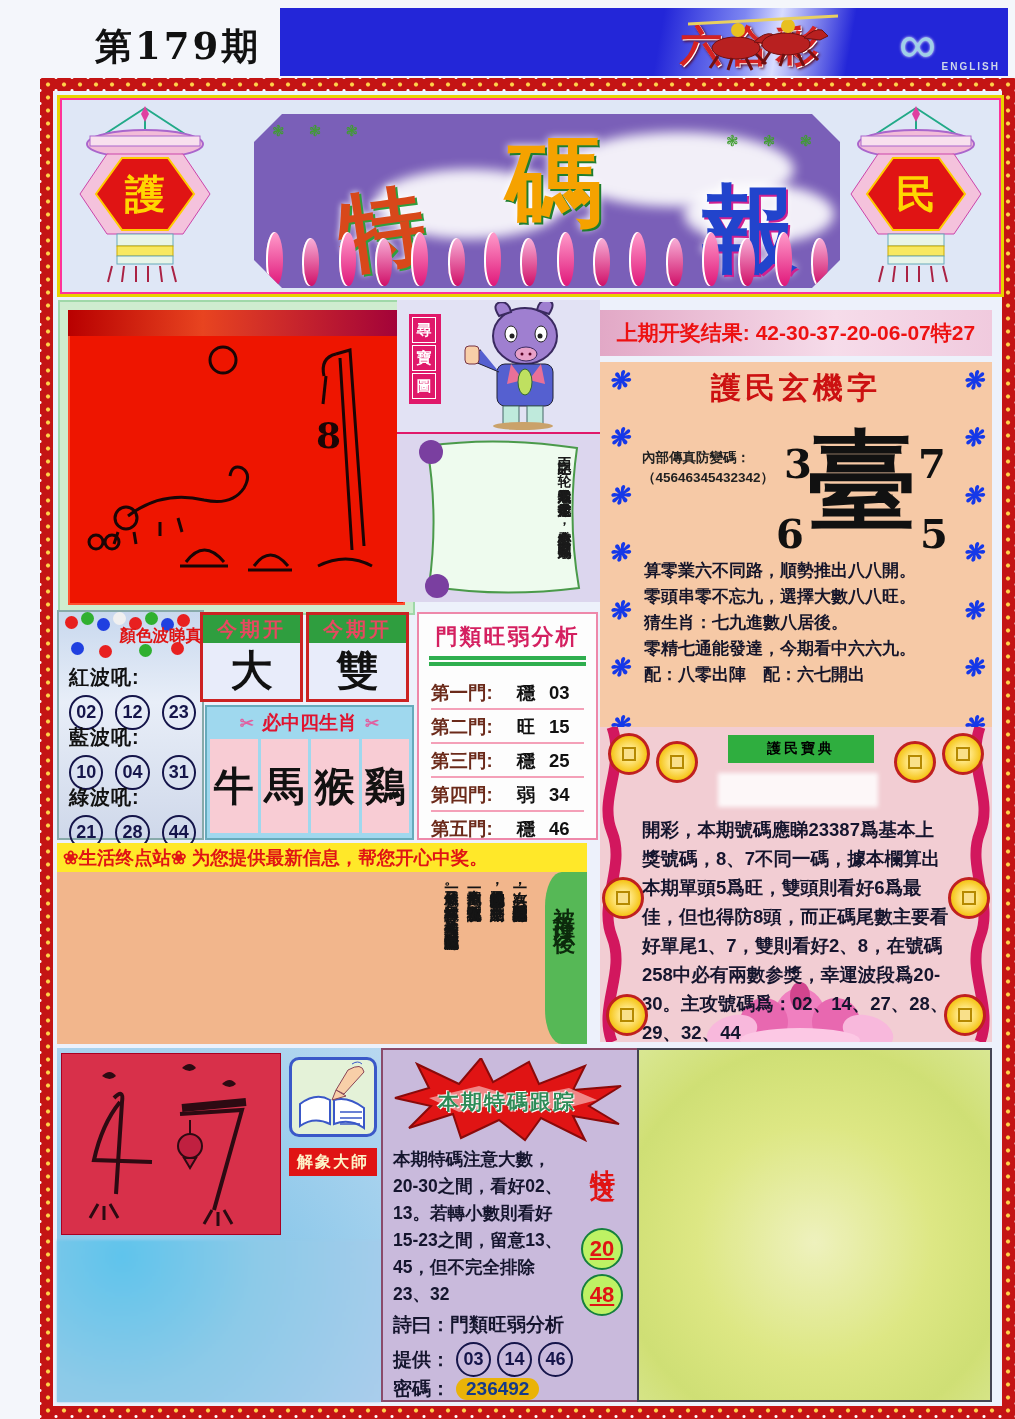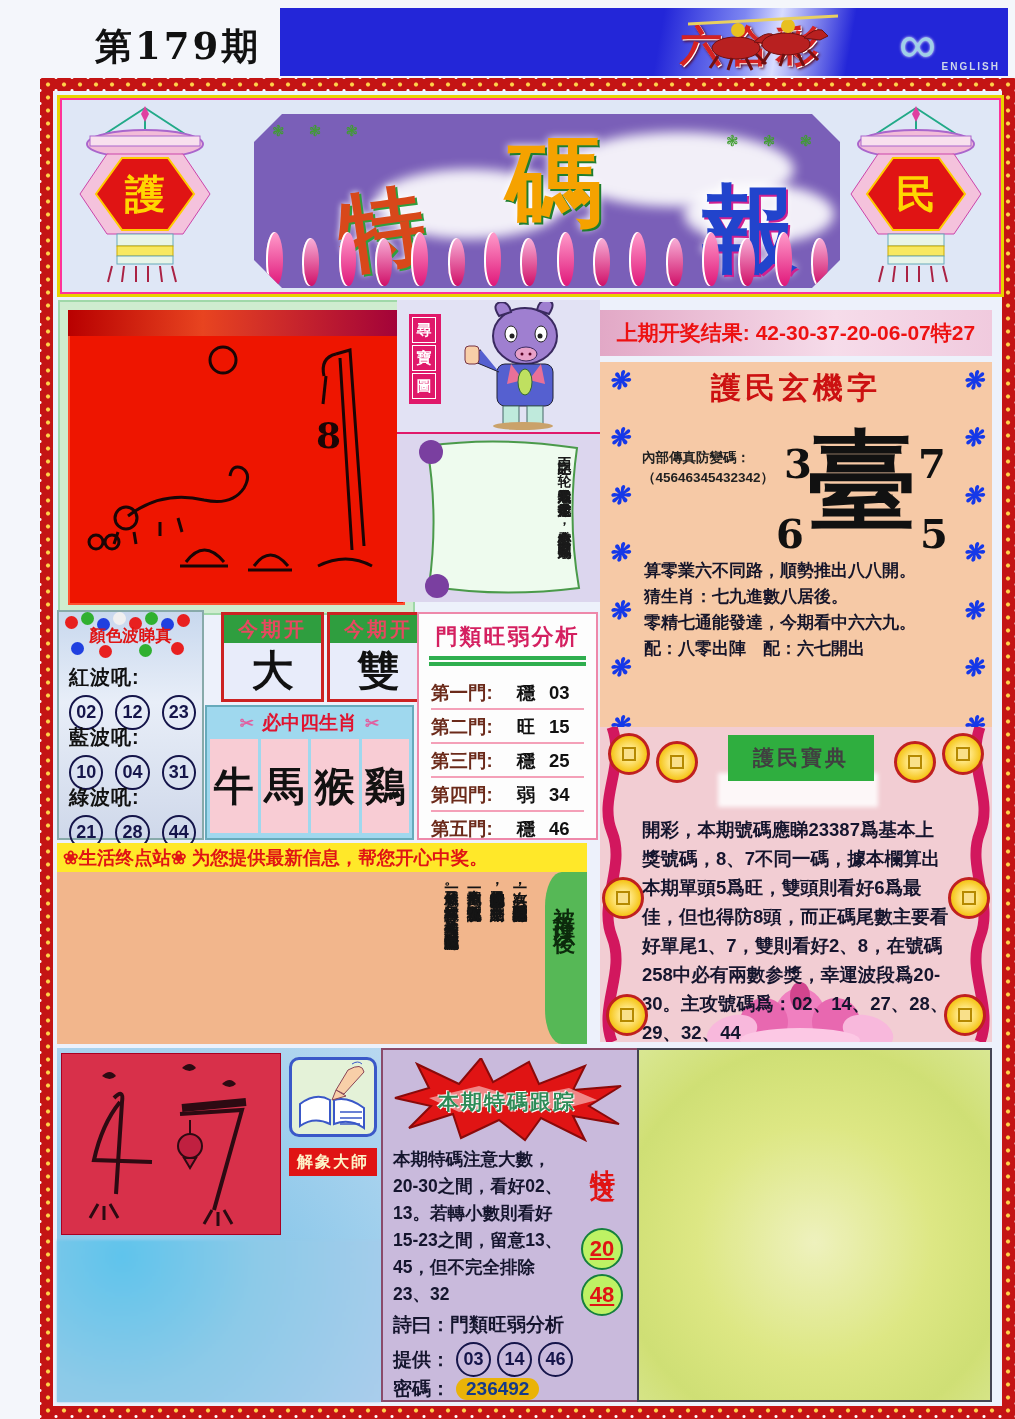--- a/index.html
+++ b/index.html
@@ -63,28 +63,28 @@
       font-family:"DejaVu Serif",serif;}
   .fax{position:absolute;left:42px;top:86px;width:160px;font-size:13.5px;font-weight:bold;color:#222;line-height:20px;}
   .cnum{position:absolute;font-family:"DejaVu Serif",serif;font-size:40px;font-weight:bold;color:#111;}
   .bigchar{position:absolute;left:208px;top:64px;font-family:"DejaVu Serif",serif;font-size:108px;font-weight:bold;color:#111;line-height:1;}
   .poem{position:absolute;left:44px;top:196px;font-size:17px;font-weight:bold;color:#15152a;line-height:26px;white-space:nowrap;}
   
   .waves{left:4px;top:519px;width:147px;height:230px;background:linear-gradient(180deg,#c8d8ee,#e8eef8 40%,#cfd8ea);
       border:2px solid #8aa;box-sizing:border-box;}
   .ballband{position:absolute;left:0;top:0;right:0;height:44px;}
   .ballband i{position:absolute;width:13px;height:13px;border-radius:50%;}
-  .wtitle{position:absolute;left:0;right:0;top:13px;text-align:center;font-size:16.5px;font-weight:bold;color:#e01414;z-index:2;}
+  .wtitle{position:absolute;left:0;right:0;top:13px;text-align:right;font-size:16.5px;font-weight:bold;color:#e01414;z-index:2;}
   .wgroup{position:absolute;left:10px;right:6px;font-weight:bold;}
   .wlabel{font-size:20px;color:#111;letter-spacing:1px;}
   .wnums{display:flex;gap:12px;margin-top:4px;}
   .circ{display:inline-flex;align-items:center;justify-content:center;width:31px;height:31px;border:2px solid #15154a;
       border-radius:50%;font-weight:bold;font-size:18px;color:#15154a;background:transparent;}
   
-  .period{left:168px;top:521px;width:209px;height:90px;display:flex;gap:3px;justify-content:space-between;}
+  .period{left:147px;top:521px;width:209px;height:90px;display:flex;gap:3px;justify-content:space-between;}
   .pcell{flex:1;border:3px solid #c22;display:flex;flex-direction:column;}
   .phead{height:30px;background:#2f9e3f;color:#e84860;font-size:20px;font-weight:bold;display:flex;align-items:center;justify-content:center;letter-spacing:3px;}
   .pbody{flex:1;background:#e8ecfa;display:flex;align-items:center;justify-content:center;
       font-family:"DejaVu Serif",serif;font-size:42px;font-weight:bold;color:#111;}
   .zodiac{left:152px;top:614px;width:209px;height:135px;background:#9fd8ee;border:2px solid #6ab;box-sizing:border-box;}
   .ztitle{height:32px;display:flex;align-items:center;justify-content:center;gap:8px;color:#e01430;font-size:19px;font-weight:bold;}
   .zscissor{color:#e060a0;font-size:17px;}
   .zcells{display:flex;gap:3px;padding:0 3px;}
   .zcell{flex:1;height:94px;background:#f8ccd4;display:flex;align-items:center;justify-content:center;
       font-family:"DejaVu Serif",serif;font-size:40px;font-weight:bold;color:#111;}
@@ -96,22 +96,22 @@
   .grow{display:flex;align-items:baseline;font-weight:bold;font-size:18.5px;border-bottom:2px solid #f4a0b8;padding:4px 0 3px 0;}
   .grow .g1{color:#6b2a1a;width:72px;}
   .grow .g2{color:#111;width:46px;text-align:center;}
   .grow .g3{color:#111;flex:1;text-align:left;}
   
   .treasury{left:547px;top:636px;width:392px;height:315px;background:#f2cdd3;overflow:hidden;}
   .ribbon{position:absolute;top:0;bottom:0;width:24px;}
   .coin{position:absolute;width:42px;height:42px;border-radius:50%;background:radial-gradient(circle,#ffe680 30%,#f5c518 70%);
       border:3px solid #c02020;box-sizing:border-box;z-index:3;}
   .coin::after{content:"";position:absolute;inset:11px;background:#f9e08a;border:2px solid #b58900;}
-  .ttitle{position:absolute;left:128px;top:8px;width:146px;height:46px;background:#2fae3f;z-index:4;
-      display:flex;align-items:center;justify-content:center;color:#404040;font-size:21px;font-weight:bold;letter-spacing:3px;}
+  .ttitle{position:absolute;left:128px;top:8px;width:146px;height:28px;background:#2fae3f;z-index:4;
+      display:flex;align-items:center;justify-content:center;color:#000000;font-size:14px;font-weight:bold;letter-spacing:3px;}
   .twhite{position:absolute;left:118px;top:46px;width:160px;height:34px;background:#fff;opacity:.85;filter:blur(2px);}
   .tbody{position:absolute;left:42px;right:40px;top:88px;font-size:18.5px;font-weight:bold;color:#15152e;line-height:29px;z-index:2;}
   .lotus{position:absolute;left:90px;bottom:-6px;z-index:1;}
   
   .life{left:4px;top:752px;width:530px;height:29px;background:#ffe829;display:flex;align-items:center;
       font-size:18.5px;font-weight:bold;color:#e01414;padding-left:6px;box-sizing:border-box;}
   .story{left:4px;top:781px;width:530px;height:172px;background:#f2b68c;}
   .sgreen{position:absolute;right:0;top:0;bottom:0;width:42px;background:#56b856;border-radius:40% 0 0 40%/20% 0 0 20%;}
   .stitle{position:absolute;right:8px;top:18px;writing-mode:vertical-rl;text-orientation:upright;
       font-size:22px;font-weight:bold;color:#0c2a0c;letter-spacing:8px;}
@@ -330,20 +330,21 @@
           <span>內部傳真防變碼：</span><br>
           <span>（45646345432342）</span>
         </div>
         <span class="cnum" style="left:184px;top:78px">3</span>
         <span class="cnum" style="left:318px;top:78px">7</span>
         <span class="bigchar">臺</span>
         <span class="cnum" style="left:176px;top:148px">6</span>
         <span class="cnum" style="left:320px;top:148px">5</span>
         <div class="poem">
           <div>算零業六不同路，順勢推出八八開。</div>
+          <div>零頭串零不忘九，選擇大數八八旺。</div>
           <div>猜生肖：七九進數八居後。</div>
           <div>零精七通能發達，今期看中六六九。</div>
           <div>配：八零出陣　配：六七開出</div>
         </div>
       </div>
 
       <div class="abs waves">
         <div class="ballband">
           <i style="left:6px;top:4px;background:#e82020"></i>
             <i style="left:22px;top:0;background:#30b030"></i>

